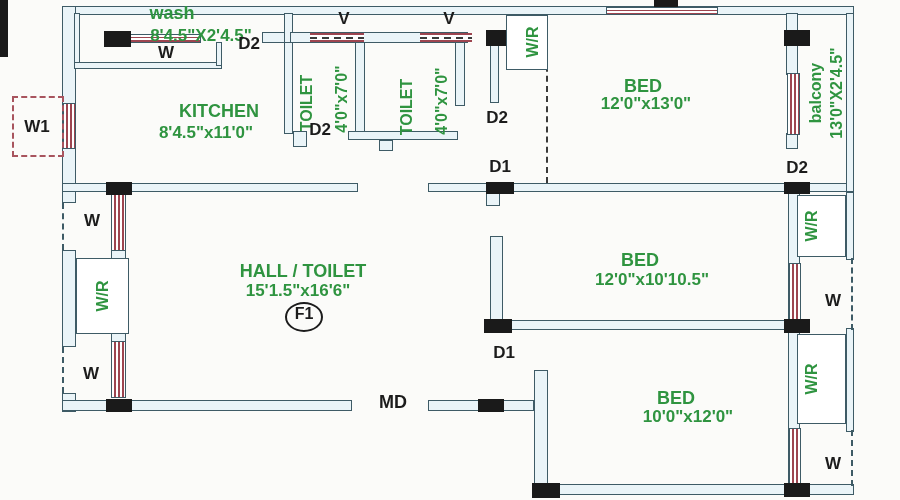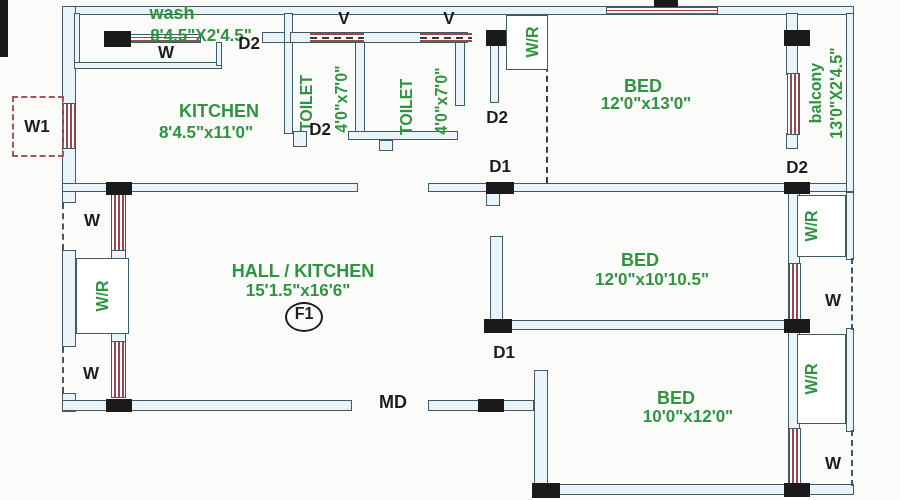--- a/index.html
+++ b/index.html
@@ -125,21 +125,21 @@
   <div class="g rot" style="left:352px;top:97px;width:110px">TOILET</div>
   <div class="g rot" style="left:392px;top:91px;width:100px">4'0"x7'0"</div>
   <div class="g gl" style="left:593px;top:77px;width:100px">BED</div>
   <div class="g" style="left:571px;top:94px;width:150px">12'0"x13'0"</div>
   <div class="g rot" style="left:771px;top:83px;width:90px">balcony</div>
   <div class="g rot" style="left:782px;top:83px;width:110px">13'0"X2'4.5"</div>
   <div class="g gl" style="left:590px;top:251px;width:100px">BED</div>
   <div class="g" style="left:562px;top:270px;width:180px">12'0"x10'10.5"</div>
   <div class="g gl" style="left:626px;top:389px;width:100px">BED</div>
   <div class="g" style="left:608px;top:407px;width:160px">10'0"x12'0"</div>
-  <div class="g gl" style="left:218px;top:262px;width:170px">HALL / KITCHEN</div>
+  <div class="g gl" style="left:218px;top:262px;width:170px">HALL / TOILET</div>
   <div class="g" style="left:218px;top:281px;width:160px">15'1.5"x16'6"</div>
   <div class="stamp" style="left:285px;top:302px;width:38px;height:30px">F1</div>
   <div class="g rot" style="left:73px;top:286px;width:60px">W/R</div>
   <div class="g rot" style="left:506px;top:32px;width:54px">W/R</div>
   <div class="g rot" style="left:782px;top:216px;width:60px">W/R</div>
   <div class="g rot" style="left:782px;top:369px;width:60px">W/R</div>
 
   <div class="b" style="left:144px;top:43px;width:44px">W</div>
   <div class="b" style="left:227px;top:34px;width:44px">D2</div>
   <div class="b" style="left:15px;top:117px;width:44px">W1</div>

